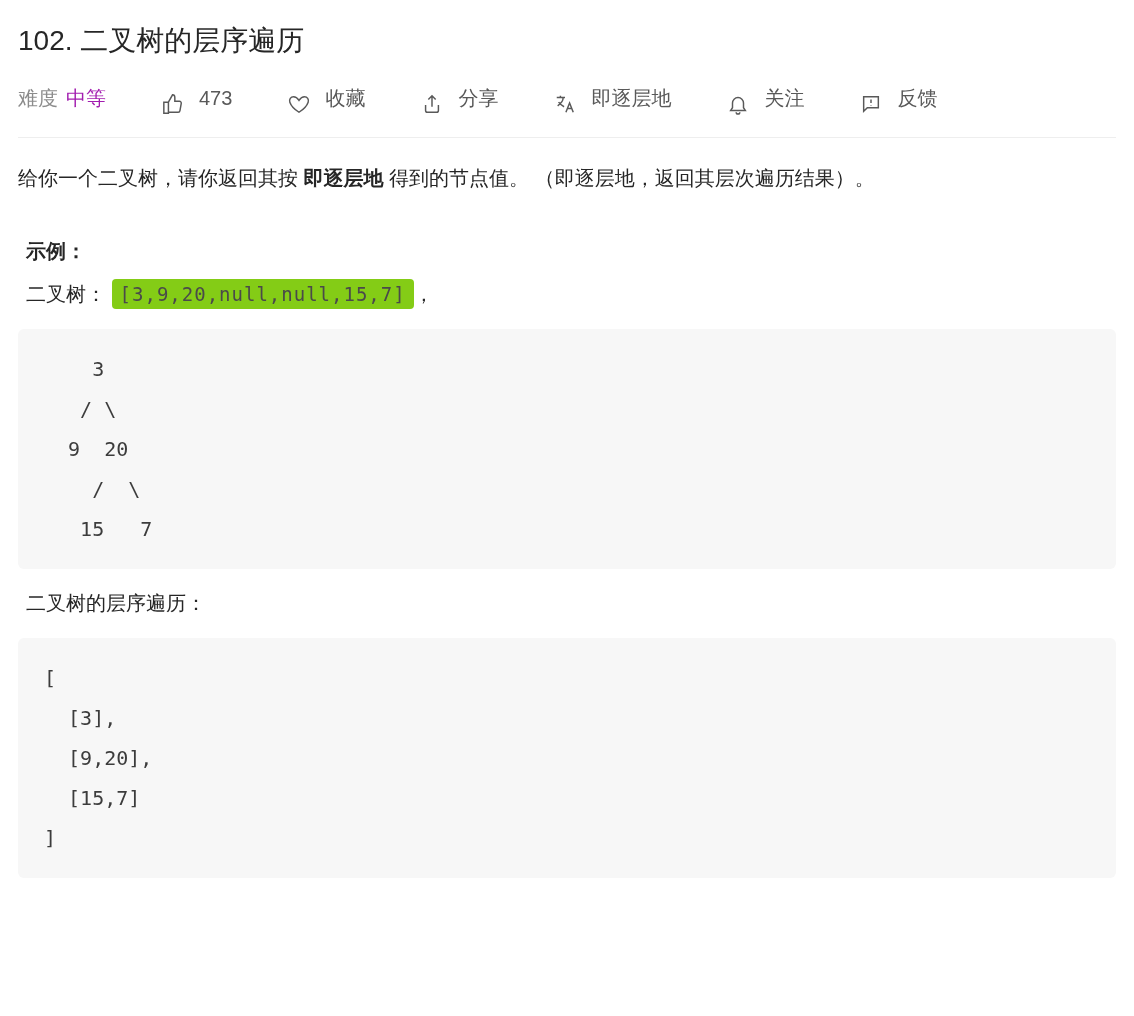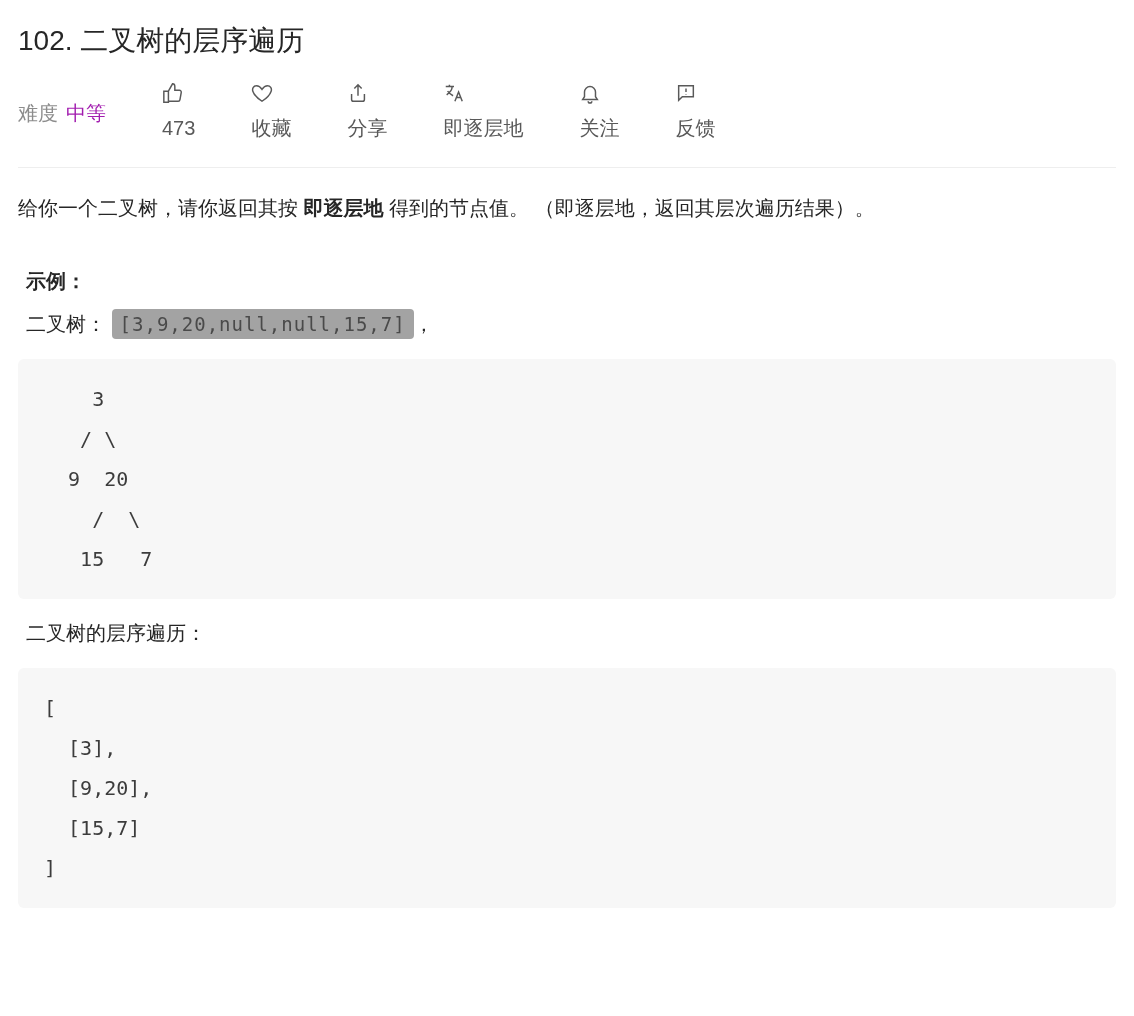--- a/index.html
+++ b/index.html
@@ -31,41 +31,40 @@
   }
   .toolbar-group {
     display: flex;
     align-items: flex-end;
     gap: 8px;
   }
   .difficulty-label { color: #8c8c8c; }
   .difficulty-value { color: #a21caf; }
   .icon-btn {
     display: inline-flex;
-    align-items: flex-start;
-    gap: 8px;
+    align-items: flex-end;
+    gap: 15px;
     cursor: pointer;
     color: #595959;
-    flex-direction: column;
   }
   .icon-btn .icon { display: inline-flex; align-items: center; justify-content: center; }
   .icon-btn svg { width: 22px; height: 22px; stroke: #595959; fill: none; stroke-width: 1.6; }
   .desc {
     font-size: 20px;
     color: #262626;
     margin-bottom: 40px;
   }
   .desc b { font-weight: 600; }
   .example-label {
     font-weight: 600;
     margin-top: 36px;
   }
   .inline-code {
     font-family: ui-monospace, SFMono-Regular, "SF Mono", Menlo, Consolas, monospace;
-    background: #a3a3a3;
+    background: #84cc16;
     padding: 4px 8px;
     border-radius: 4px;
     font-size: 19px;
     color: #4a4a4a;
     letter-spacing: 1px;
   }
   .para { margin: 10px 8px; }
   pre.codeblock {
     display: block;
     background: #f7f7f7;

